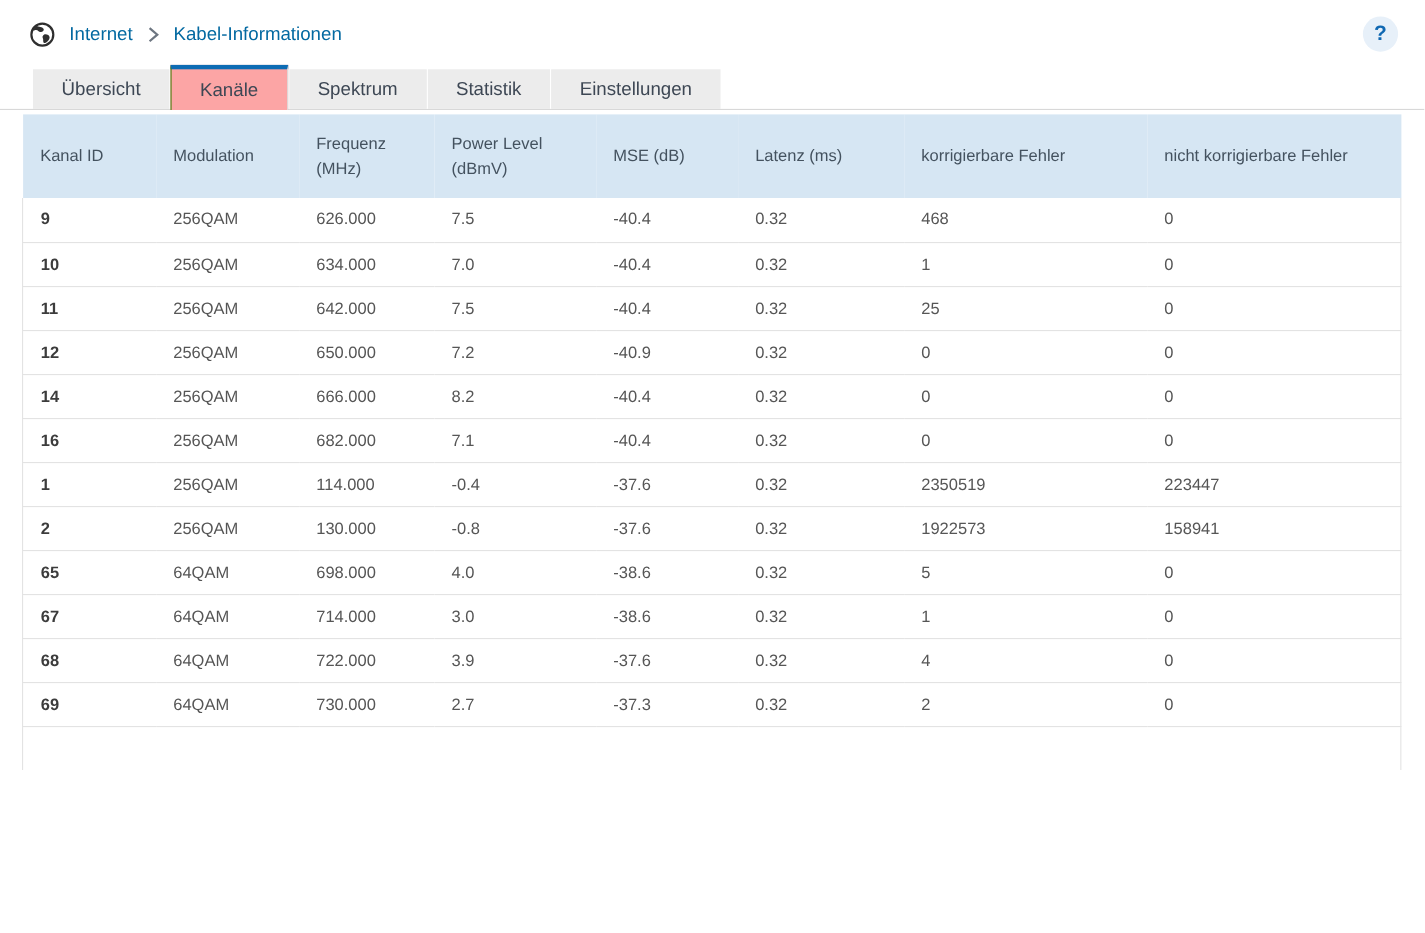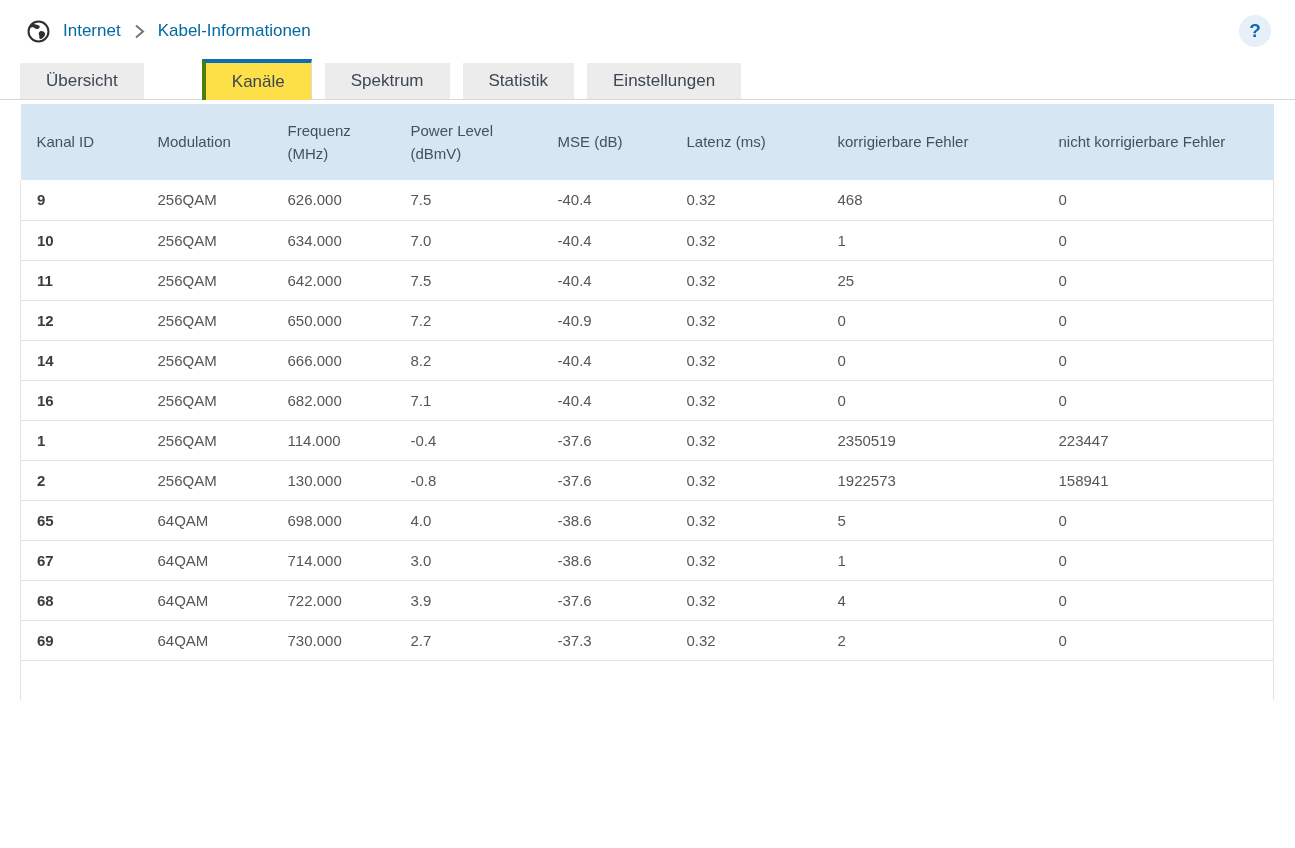--- a/index.html
+++ b/index.html
@@ -40,46 +40,45 @@
     font-weight: 700;
     display: flex; align-items: center; justify-content: center;
     cursor: pointer;
     border: none;
   }
 
   
   .tabbar {
     display: flex;
     align-items: flex-end;
-    gap: 13px;
-    padding-left: 20px;
+    gap: 1px;
+    padding-left: 30px;
     border-bottom: 1px solid #d8d8d8;
     height: 38px;
   }
   .tab {
     height: 36px;
     display: flex;
     align-items: center;
     padding: 0 26px;
     background: #ececec;
     font-size: 17px;
     color: #3d4754;
     cursor: pointer;
     white-space: nowrap;
   }
   .tab.active {
-    background: #fde047;
+    background: #fca5a5;
     border-top: 4px solid #0d6cb4;
-    border-left: 4px solid #4d7c0f;
+    border-left: 1px solid #4d7c0f;
     border-right: 1px solid #dcdcdc;
     height: 41px;
     margin-bottom: -1px;
     position: relative;
     z-index: 1;
-    margin-left: 45px;
   }
 
   
   .content { padding: 4px 0 0 20px; }
   table {
     border-collapse: collapse;
     table-layout: fixed;
     width: 1253px;
   }
   thead th {

